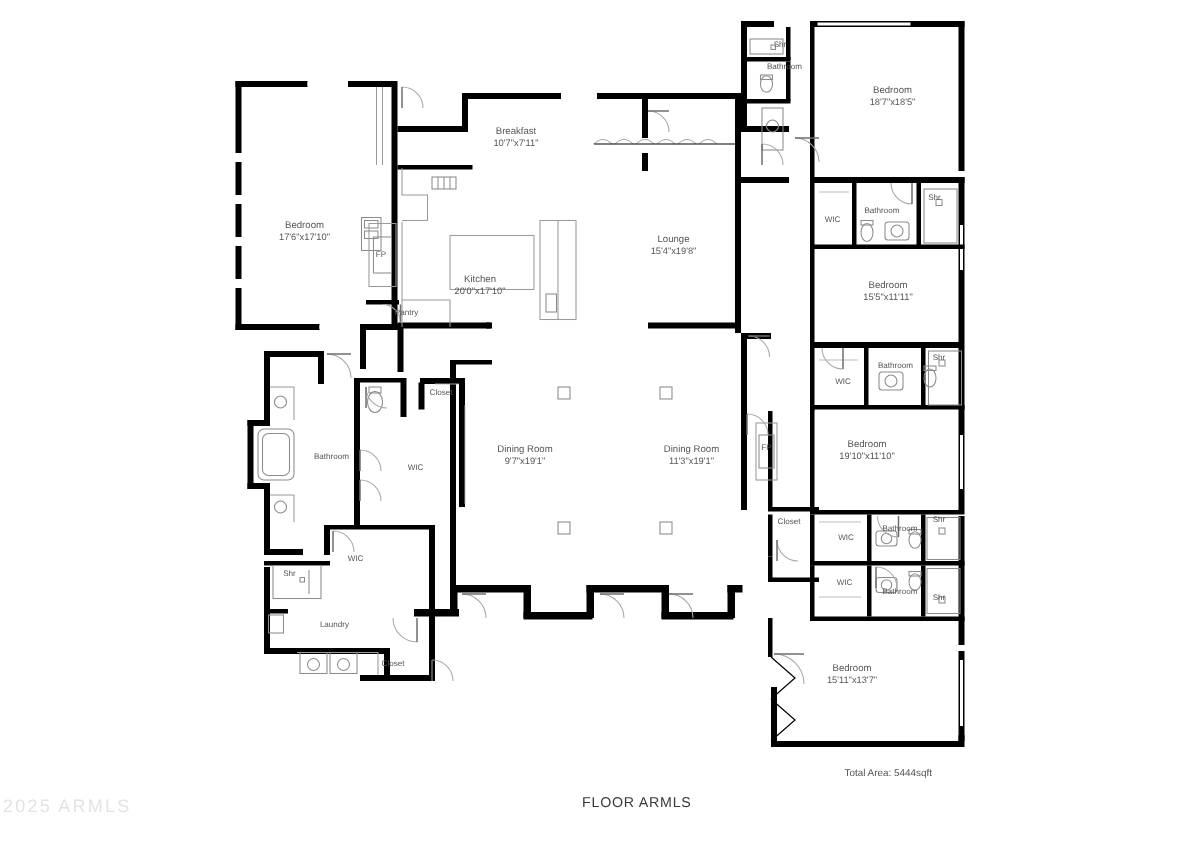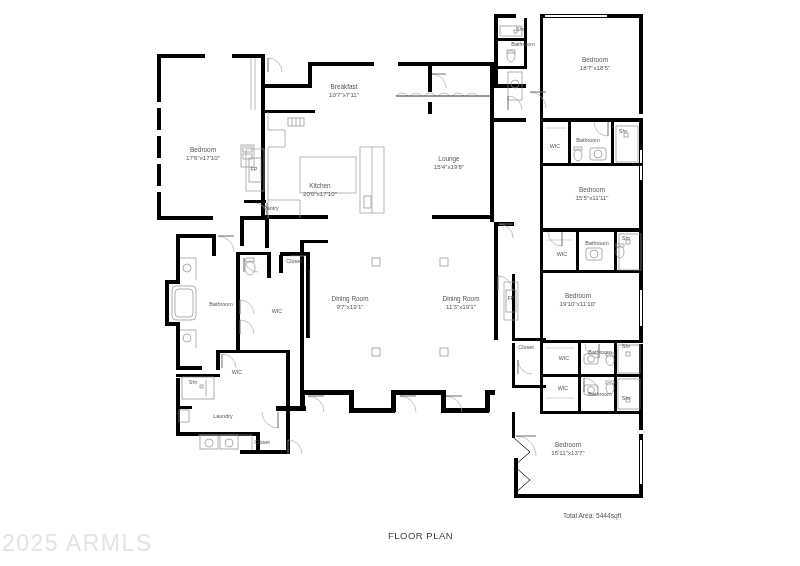--- a/index.html
+++ b/index.html
@@ -26,21 +26,21 @@
     font-size:9.5px;letter-spacing:0.5px;color:#3a3a3a;
     font-family:"Liberation Sans",sans-serif;
   }
   #total-area{
     position:absolute;left:563px;top:512px;
     font-size:6.6px;color:#555;
     font-family:"Liberation Sans",sans-serif;
   }
   #watermark{
     position:absolute;left:2px;top:530px;
-    font-size:23px;letter-spacing:1.5px;color:#e3e3e3;
+    font-size:12px;letter-spacing:1.5px;color:#e3e3e3;
     font-family:"Liberation Sans",sans-serif;
     user-select:none;
   }
 </style>
 </head>
 <body>
 
 <div id="plan-root">
   <svg width="800" height="566" viewBox="0 0 800 566">
 
@@ -452,14 +452,14 @@
         <text class="sm-label" x="600" y="354">Bathroom</text>
         <text class="sm-label" x="626" y="348">Shr</text>
         <text class="sm-label" x="563" y="390">WIC</text>
         <text class="sm-label" x="600" y="396">Bathroom</text>
         <text class="sm-label" x="626" y="400">Shr</text>
       </g>
   </svg>
 </div>
 
 <div id="total-area">Total Area: 5444sqft</div>
-<div id="footer-title">FLOOR PLAN</div>
+<div id="footer-title">FLOOR ARMLS</div>
 <div id="watermark">2025 ARMLS</div>
 
 </body></html>

